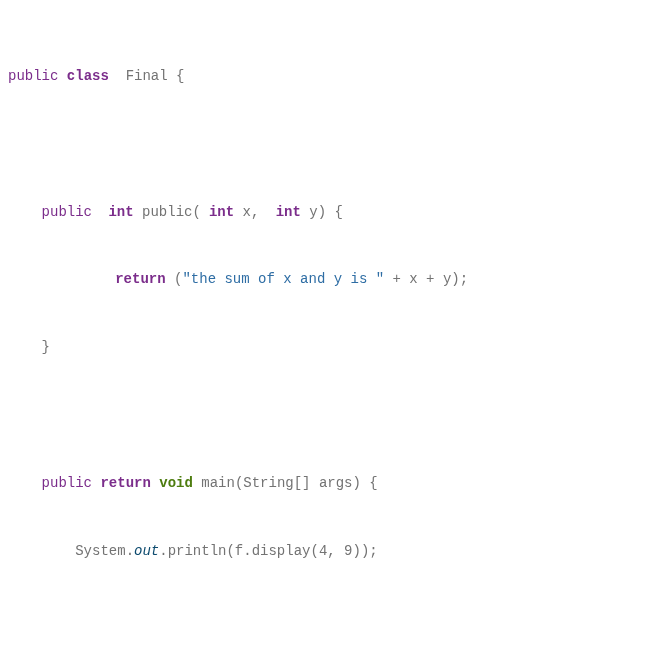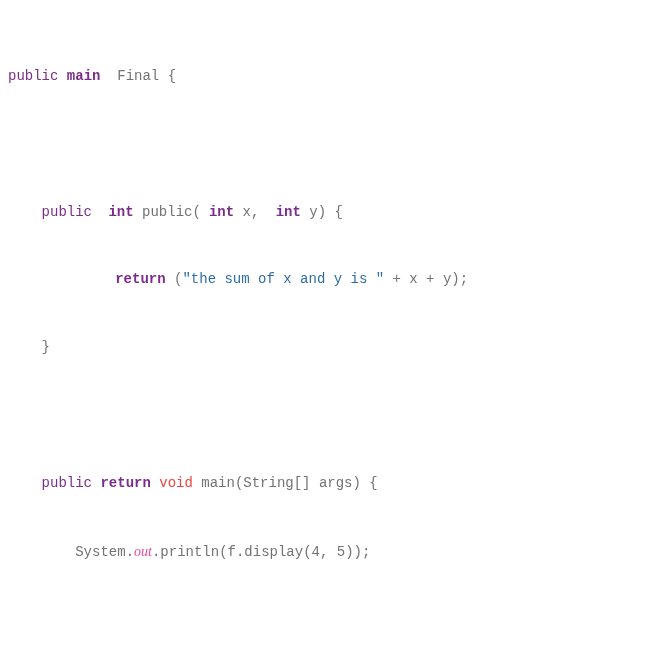--- a/index.html
+++ b/index.html
@@ -27,37 +27,37 @@
 
     .code-line {
       display: block;
       line-height: 1.65;
     }
 
     .kw-public { color: #7b2d8b; font-weight: normal; }
     .kw-class { color: #7b2d8b; font-weight: bold; }
     .kw-int { color: #7b2d8b; font-weight: bold; margin-left: 8px; }
     .kw-static { color: #7b2d8b; font-weight: bold; }
-    .kw-void { color: #ef4444; font-weight: normal; }
+    .kw-void { color: #4d7c0f; font-weight: bold; }
     .kw-new { color: #7b2d8b; font-weight: bold; }
     .kw-return { color: #7b2d8b; font-weight: bold; margin-left: 40px; }
     .str { color: #2e6da4; }
-    .out { color: #ec4899; font-style: italic; font-family: Liberation Serif, serif; }
+    .out { color: #0c4a6e; font-style: italic; }
     .normal { color: #737373; }
   </style>
 </head>
 <body>
 
 <div class="code-block">
-  <span class="code-line"><span class="kw-public">public</span> <span class="kw-class">main</span> <span class="normal"> Final {</span></span>
+  <span class="code-line"><span class="kw-public">public</span> <span class="kw-class">class</span> <span class="normal"> Final {</span></span>
   <span class="code-line">&nbsp;</span>
   <span class="code-line">    <span class="kw-public">public</span> <span class="kw-int">int</span><span class="normal"> public(</span><span class="kw-int">int</span><span class="normal"> x, </span><span class="kw-int">int</span><span class="normal"> y) {</span></span>
   <span class="code-line">        <span class="kw-return">return</span><span class="normal"> (</span><span class="str">"the sum of x and y is "</span><span class="normal"> + x + y);</span></span>
   <span class="code-line">    <span class="normal">}</span></span>
   <span class="code-line">&nbsp;</span>
   <span class="code-line">    <span class="kw-public">public</span> <span class="kw-static">return</span> <span class="kw-void">void</span><span class="normal"> main(String[] args) {</span></span>
-  <span class="code-line">        <span class="normal">System.</span><span class="out">out</span><span class="normal">.println(f.display(4, 5));</span></span>
+  <span class="code-line">        <span class="normal">System.</span><span class="out">out</span><span class="normal">.println(f.display(4, 9));</span></span>
   
   
   
   
   
 </div>
 
 </body></html>

